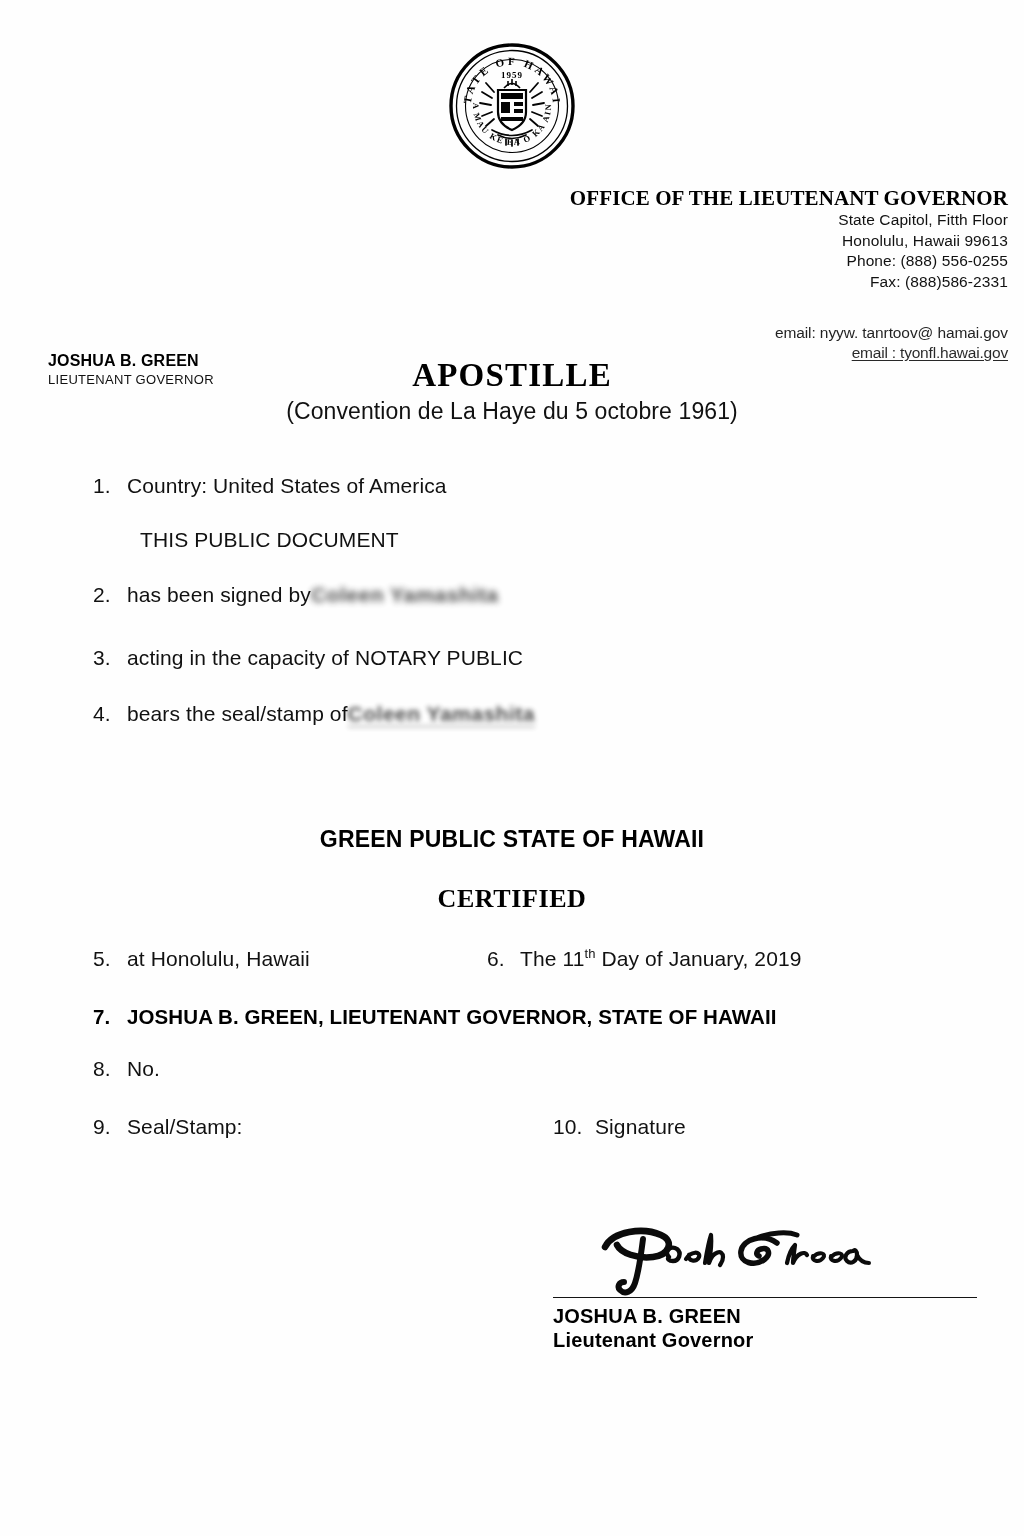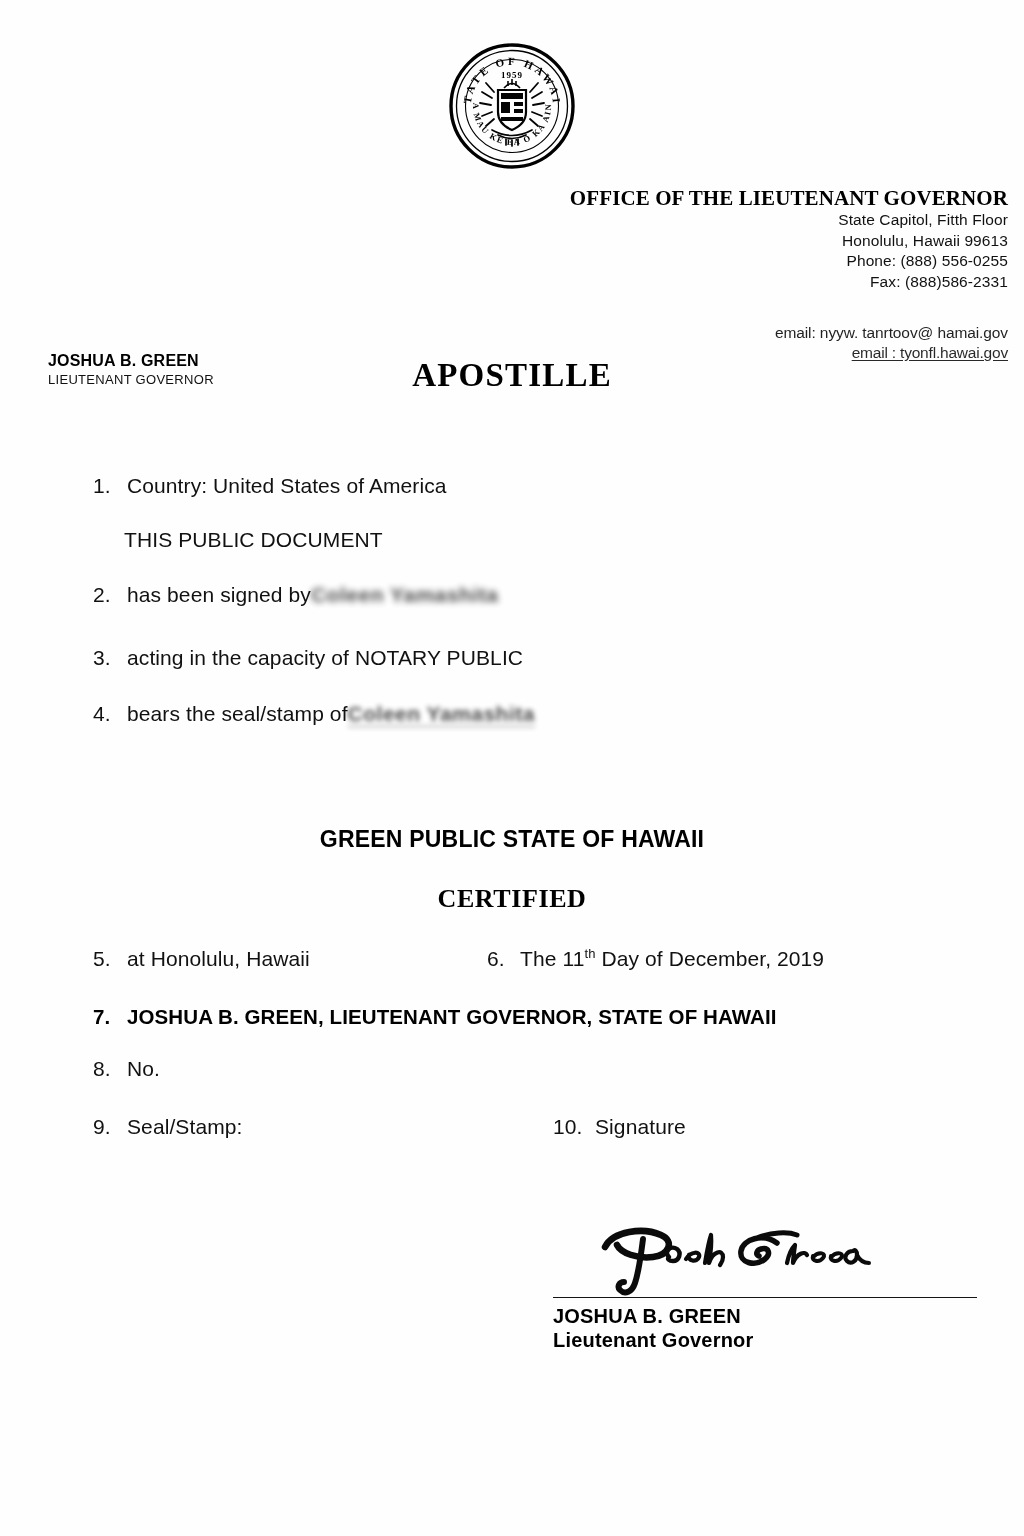--- a/index.html
+++ b/index.html
@@ -140,21 +140,21 @@
     opacity: 0.82;
     letter-spacing: 0.5px;
     vertical-align: baseline;
   }
   .redacted.underlined {
     border-bottom: 1.5px solid rgba(30,30,30,0.7);
     filter: blur(2.6px);
   }
 
   .i1  { left: 93px;  top: 474px; }
-  .i1b { left: 90px;  top: 528px; }
+  .i1b { left: 106px;  top: 528px; }
   .i2  { left: 93px;  top: 583px; }
   .i3  { left: 93px;  top: 646px; }
   .i4  { left: 93px;  top: 702px; }
   .i5  { left: 93px;  top: 947px; }
   .i6  { left: 487px; top: 947px; }
   .i7  { left: 93px;  top: 1005px; font-weight: bold; font-size: 20.5px; color: #000; letter-spacing: 0.1px; }
   .i8  { left: 93px;  top: 1057px; }
   .i9  { left: 93px;  top: 1115px; }
   .i10 { left: 553px; top: 1115px; }
 
@@ -286,20 +286,21 @@
     <div class="hdr-line blurry">email:  nyyw. tanrtoov@ hamai.gov</div>
     <div class="hdr-line blurry2">email : tyonfl.hawai.gov</div>
   </div>
 
   <div class="left-block">
     <div class="left-name">JOSHUA B. GREEN</div>
     <div class="left-role">LIEUTENANT GOVERNOR</div>
   </div>
 
   <div class="apostille">APOSTILLE</div>
+  <div class="convention">(Convention de La Haye du 5 octobre 1961)</div>
 
   <div class="item i1">
     <span class="num">1.</span>
     <span class="txt">Country:  United States of America</span>
   </div>
 
   <div class="item i1b">
     <span class="num"></span>
     <span class="txt">THIS PUBLIC DOCUMENT</span>
   </div>
@@ -324,21 +325,21 @@
   <div class="notary-head">GREEN PUBLIC STATE OF HAWAII</div>
   <div class="certified">CERTIFIED</div>
 
   <div class="item i5">
     <span class="num">5.</span>
     <span class="txt">at Honolulu, Hawaii</span>
   </div>
 
   <div class="item i6">
     <span class="num">6.</span>
-    <span class="txt"><span>The 11</span><sup>th</sup><span> Day of December, 2019</span></span>
+    <span class="txt"><span>The 11</span><sup>th</sup><span> Day of January, 2019</span></span>
   </div>
 
   <div class="item i7">
     <span class="num">7.</span>
     <span class="txt">JOSHUA B. GREEN,  LIEUTENANT GOVERNOR, STATE OF HAWAII</span>
   </div>
 
   <div class="item i8">
     <span class="num">8.</span>
     <span class="txt">No.</span>

